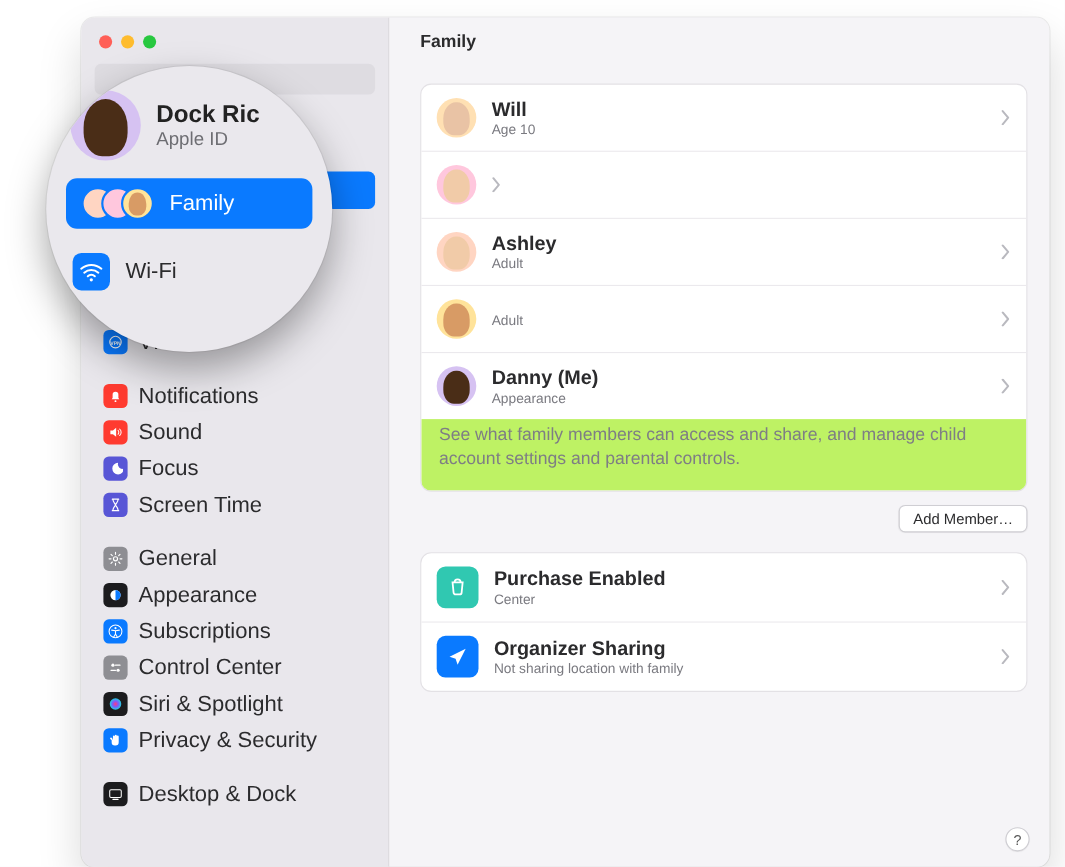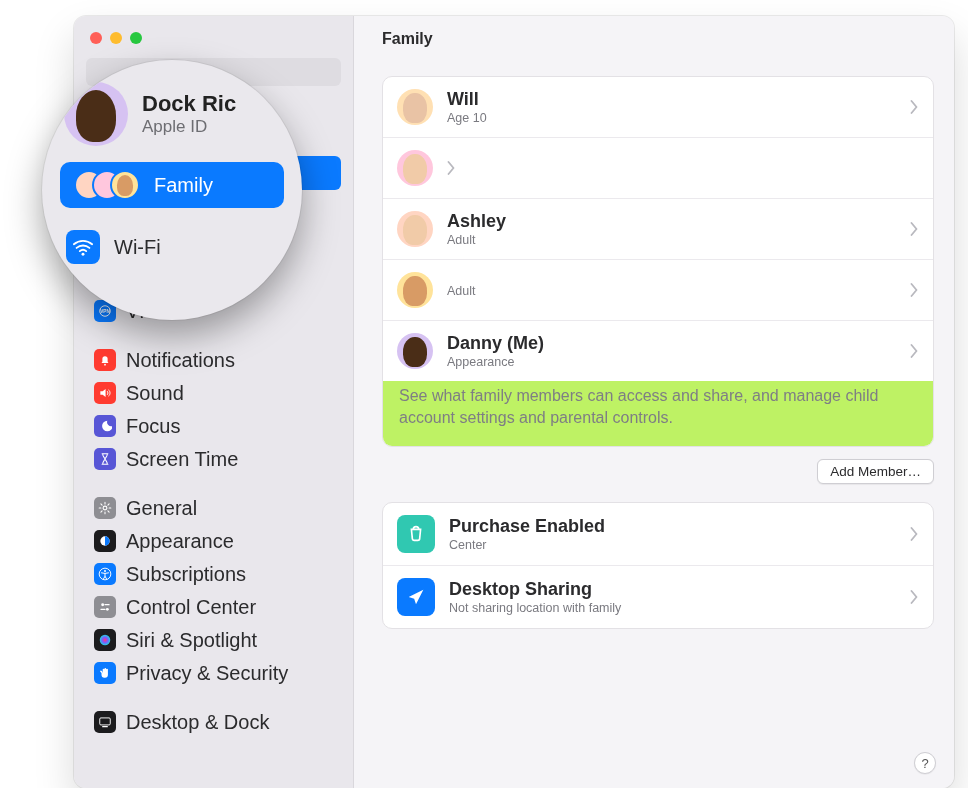--- a/index.html
+++ b/index.html
@@ -561,21 +561,21 @@
             </svg>
           </div>
         </div>
         <div class="row">
           <div class="bigicon" style="background:#0a7aff">
             <svg>
               <use href="#i-location"></use>
             </svg>
           </div>
           <div class="txts">
-            <div class="nm">Desktop Sharing</div>
+            <div class="nm">Organizer Sharing</div>
             <div class="sub">Not sharing location with family</div>
           </div>
           <div class="chev">
             <svg>
               <use href="#i-chevron"></use>
             </svg>
           </div>
         </div>
       </div>
 

